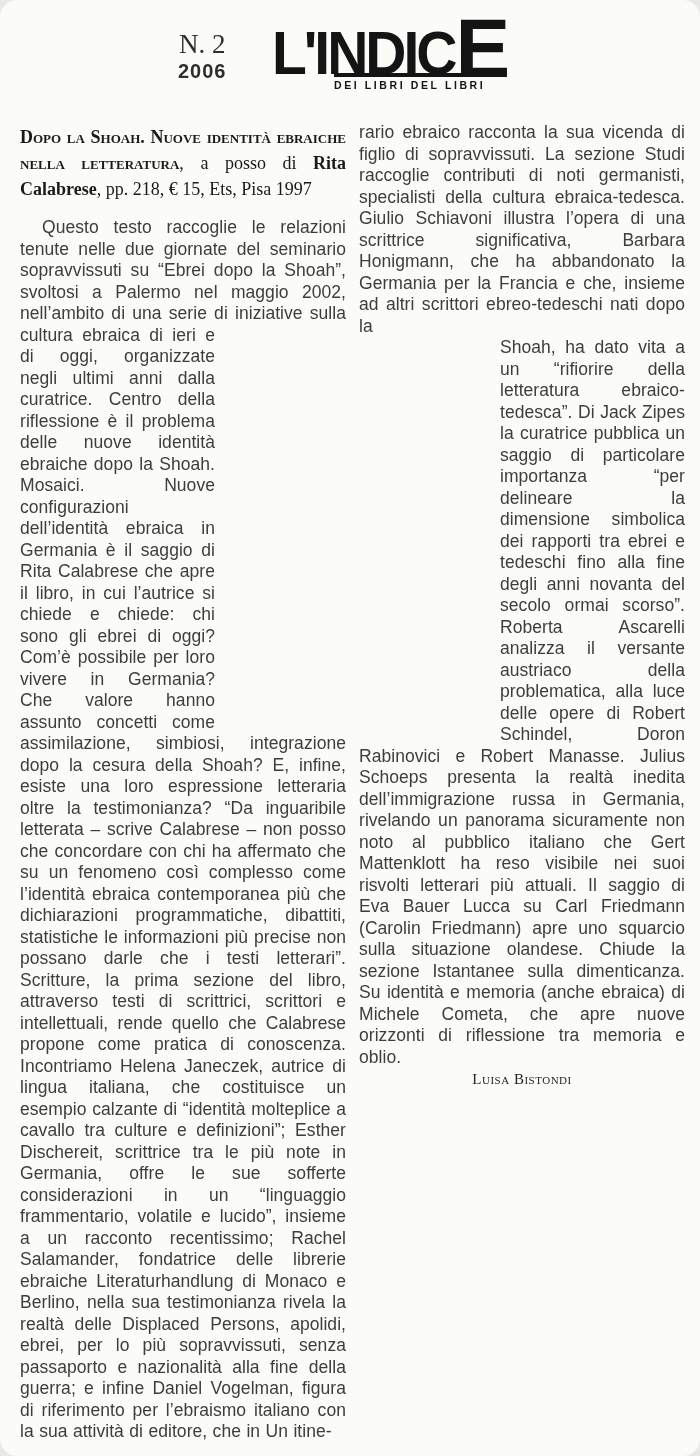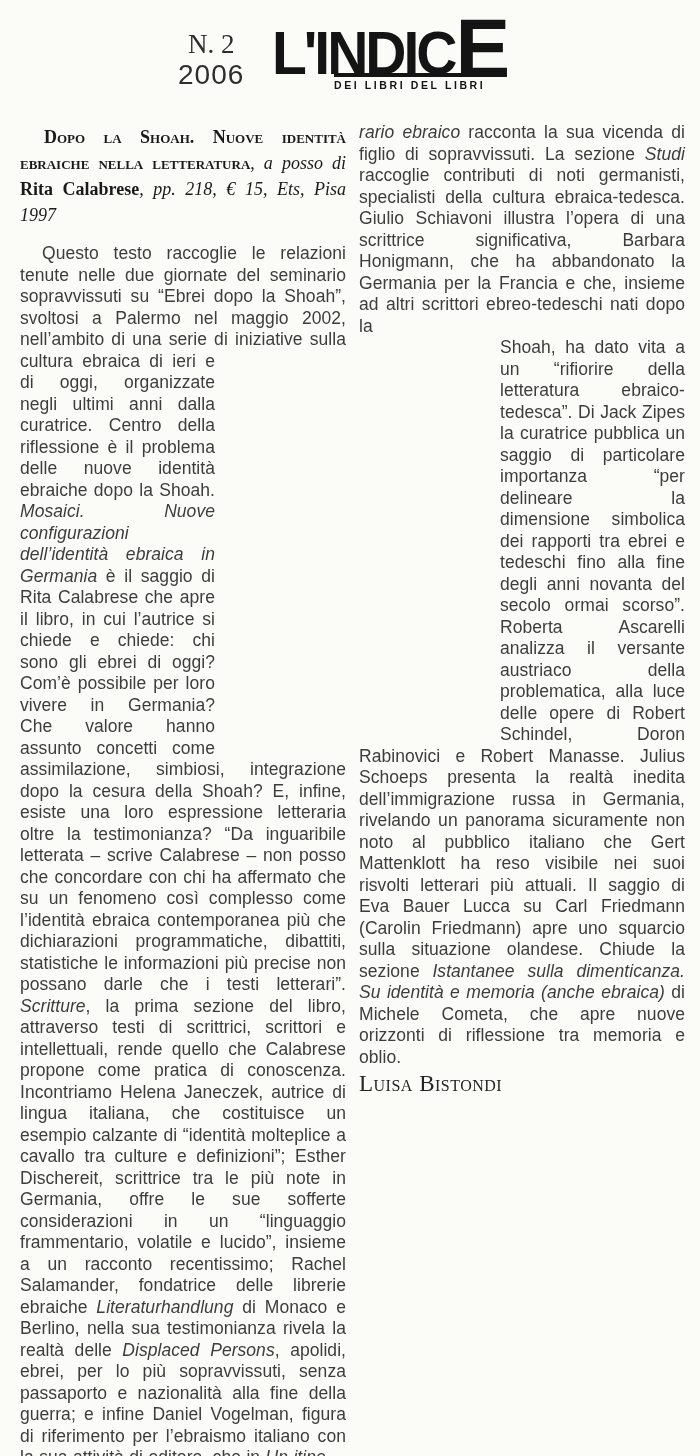--- a/index.html
+++ b/index.html
@@ -4,30 +4,31 @@
 <style>
   html,body { margin:0; padding:0; background:#e8e8e6; }
   .page {
     position:relative;
     width:700px; height:1456px;
     margin:0 auto;
     background:#fbfbf8;
     font-family:"Liberation Sans", sans-serif;
     color:#3d3d3d;
     overflow:hidden;
+    border-radius:17px;
   }
 
   
   .header { position:relative; height:118px; }
   .issue {
     position:absolute; left:178px; top:30px;
     text-align:center; color:#2e2e2e; line-height:1.1;
   }
   .issue-number { font-family:"Liberation Serif", serif; font-size:27px; }
-  .issue-year   { font-size:28px; letter-spacing:1px; }
+  .issue-year   { font-size:20px; letter-spacing:1px;font-weight:bold; }
   .logo { position:absolute; left:272px; top:14px; color:#141414; }
   .logo-row { display:flex; align-items:flex-end; }
   .logo-head {
     font-weight:bold; font-size:57px; line-height:1;
     letter-spacing:-3px; transform:scaleY(1.08);
   }
   .logo-tail {
     font-weight:bold; font-size:82px; line-height:0.82;
     margin-left:1px; transform:scaleY(1.02);
   }
@@ -42,43 +43,43 @@
   
   .columns { display:flex; gap:13px; padding:4px 15px 0 20px; }
   .col { width:326px; }
 
   .book-heading {
     font-family:"Liberation Serif", serif;
     font-size:18px; line-height:26px; color:#1a1a1a;
     text-align:justify; text-align-last:left;
     margin:2px 0 15px 0;
   }
-  .book-heading .sc { font-weight:bold;margin-left:24px; }
+  .book-heading .sc { font-weight:bold; }
 
   .body-text {
     font-size:17.5px; line-height:21.5px;
     text-align:justify; word-spacing:0.5px; letter-spacing:0.05px;
     margin:0;
   }
   .indent-first { text-indent:22px; }
   .justify-last { text-align-last:justify; }
 
   .flow { display:flow-root; }
   .spacer-right { float:right; width:131px; height:390px; }
   .spacer-left  { float:left;  width:141px; height:395px; }
 
-  .it { font-style:italic; }
+  .it { }
   .bd { font-weight:bold; }
   .sc { font-variant:small-caps; }
 
   .signature {
     font-family:"Liberation Serif", serif;
     font-variant:small-caps;
-    font-size:23px; color:#242424;
-    text-align:left; margin-top:3px;
+    font-size:15px; color:#242424;
+    text-align:center; margin-top:3px;
     letter-spacing:0.5px;
   }
 </style>
 </head>
 <body>
 
 <div class="page">
 
   <div class="header">
     <div class="issue">

